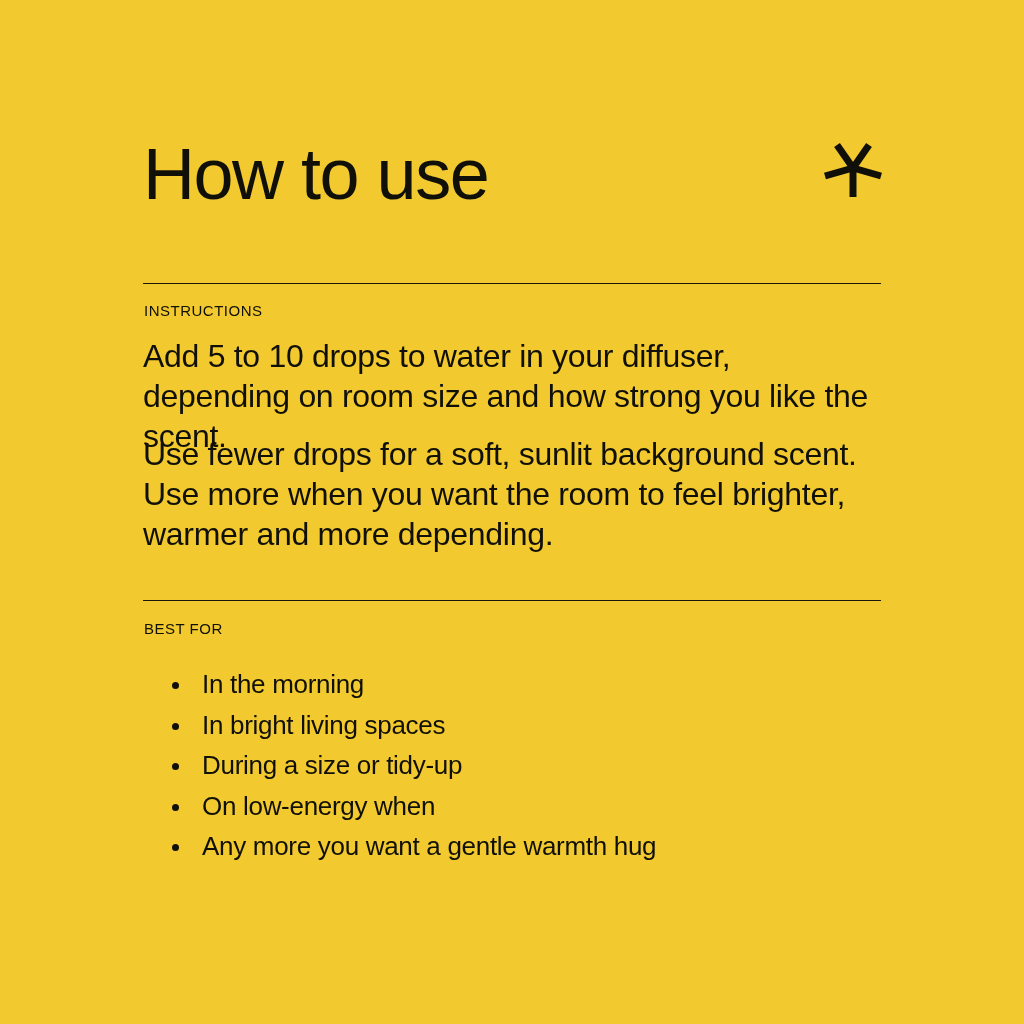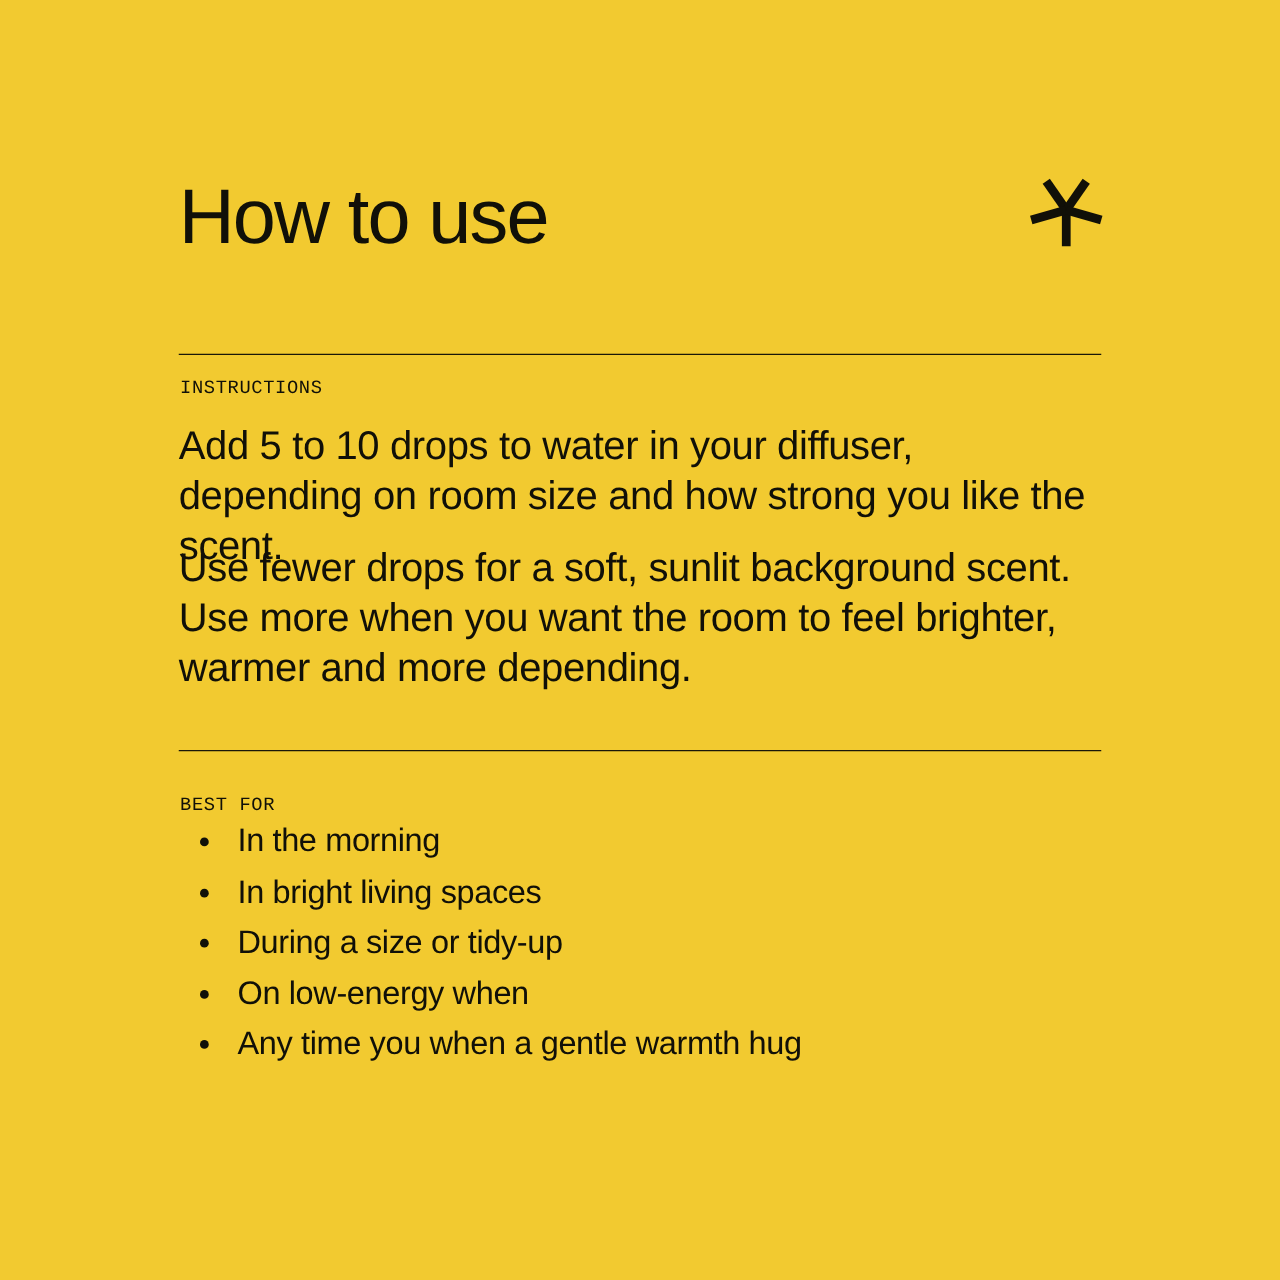--- a/index.html
+++ b/index.html
@@ -6,41 +6,41 @@
   body {
     width: 1024px; height: 1024px;
     background: #F2CA30;
     position: relative;
     overflow: hidden;
     color: #111008;
     font-family: "Liberation Sans", sans-serif;
   }
   .title {
     position: absolute; left: 143px; top: 138px;
-    font-size: 62px; letter-spacing: -1.5px; line-height: 72px;
+    font-size: 72px; letter-spacing: -1.5px; line-height: 72px;
     font-weight: 400;
   }
   .logo {
     position: absolute; left: 822px; top: 142px; width: 62px; height: 56px;
   }
   .rule {
     position: absolute; left: 143px; width: 738px; height: 0;
     border-top: 1.5px solid #1a1708;
   }
   .label {
     position: absolute; left: 144px;
-    font-family: Liberation Mono, monospace;
+    font-family: Liberation Sans, sans-serif;
     font-size: 15px; letter-spacing: 0.5px;
   }
   .para {
     position: absolute; left: 143px; width: 760px;
     font-size: 32px; line-height: 40px; letter-spacing: -0.3px;
   }
   .list {
-    position: absolute; left: 160px; top: 652px; margin: 0; padding: 0;
+    position: absolute; left: 160px; top: 652px; margin: 12px; padding: 0;
     list-style: none;
   }
   .list li {
     font-size: 26px; line-height: 40.6px; letter-spacing: -0.3px;
     position: relative; padding-left: 30px;
   }
   .bullet {
     position: absolute; left: 0; top: 18px; width: 7px; height: 7px;
     border-radius: 50%; background: #111008;
   }
@@ -62,21 +62,21 @@
 
 <div class="rule" style="top:283px;"></div>
 
 <div class="label" style="top:302px;">INSTRUCTIONS</div>
 
 <div class="para" style="top:336px; width:740px;">Add 5 to 10 drops to water in your diffuser, depending on room size and how strong you like the scent.</div>
 <div class="para" style="top:434px; width:720px;">Use fewer drops for a soft, sunlit background scent. Use more when you want the room to feel brighter, warmer and more depending.</div>
 
 <div class="rule" style="top:600px;"></div>
 
-<div class="label" style="top:620px;margin-top:16px;">BEST FOR</div>
+<div class="label" style="top:620px;">BEST FOR</div>
 
 <ul class="list">
   <li><span class="bullet"></span><span>In the morning</span></li>
   <li><span class="bullet"></span><span>In bright living spaces</span></li>
   <li><span class="bullet"></span><span>During a size or tidy-up</span></li>
   <li><span class="bullet"></span><span>On low-energy when</span></li>
-  <li><span class="bullet"></span><span>Any time you when a gentle warmth hug</span></li>
+  <li><span class="bullet"></span><span>Any more you want a gentle warmth hug</span></li>
 </ul>
 
 </body></html>

